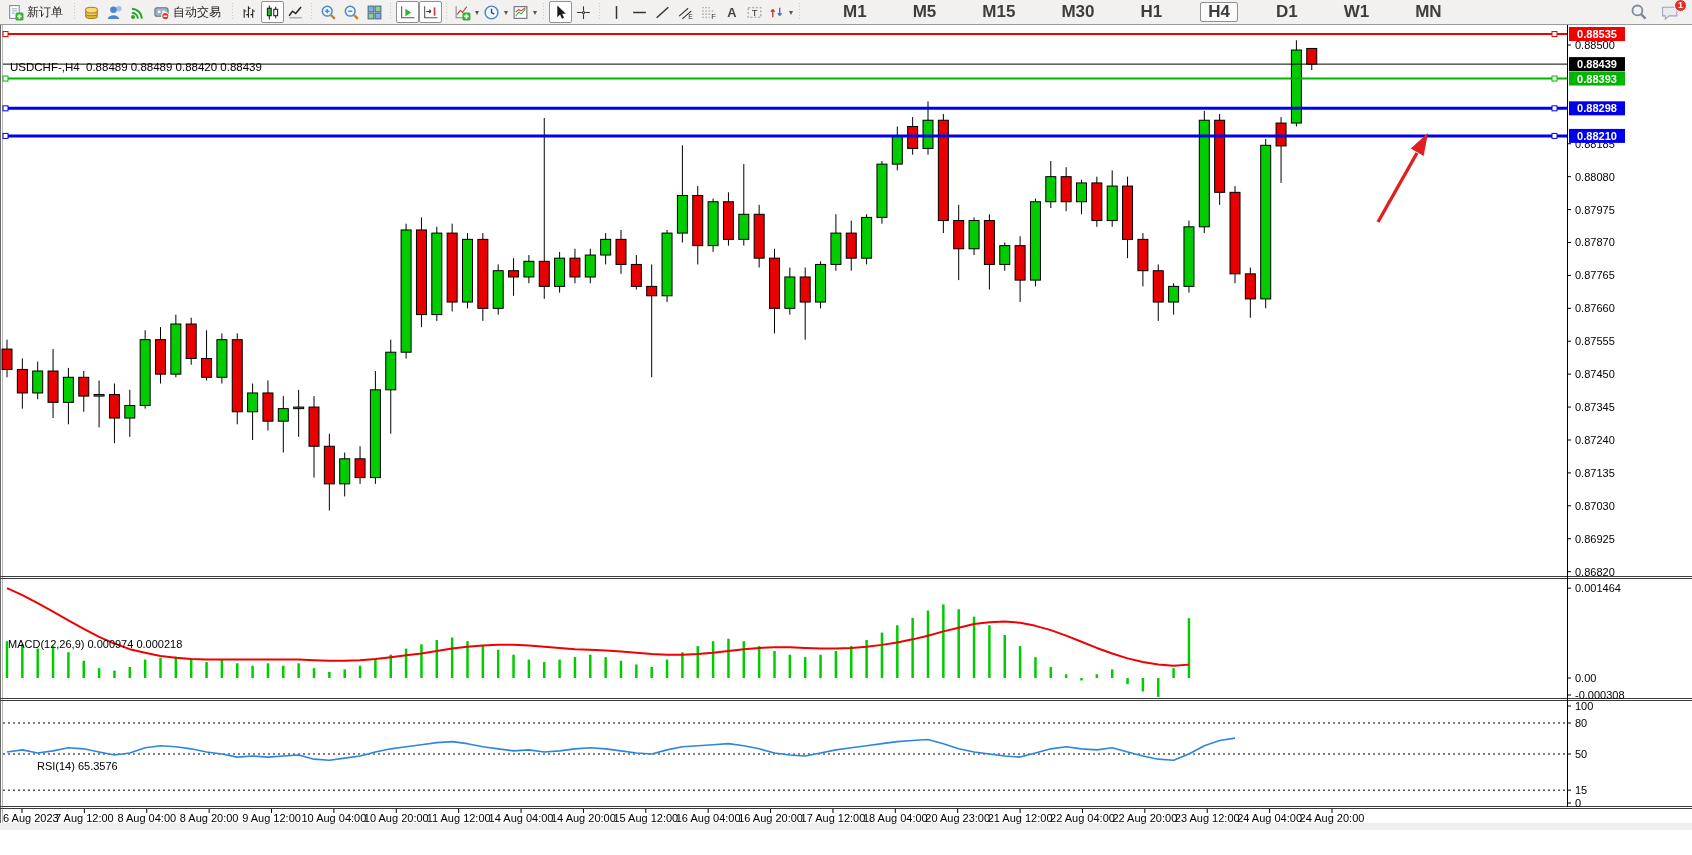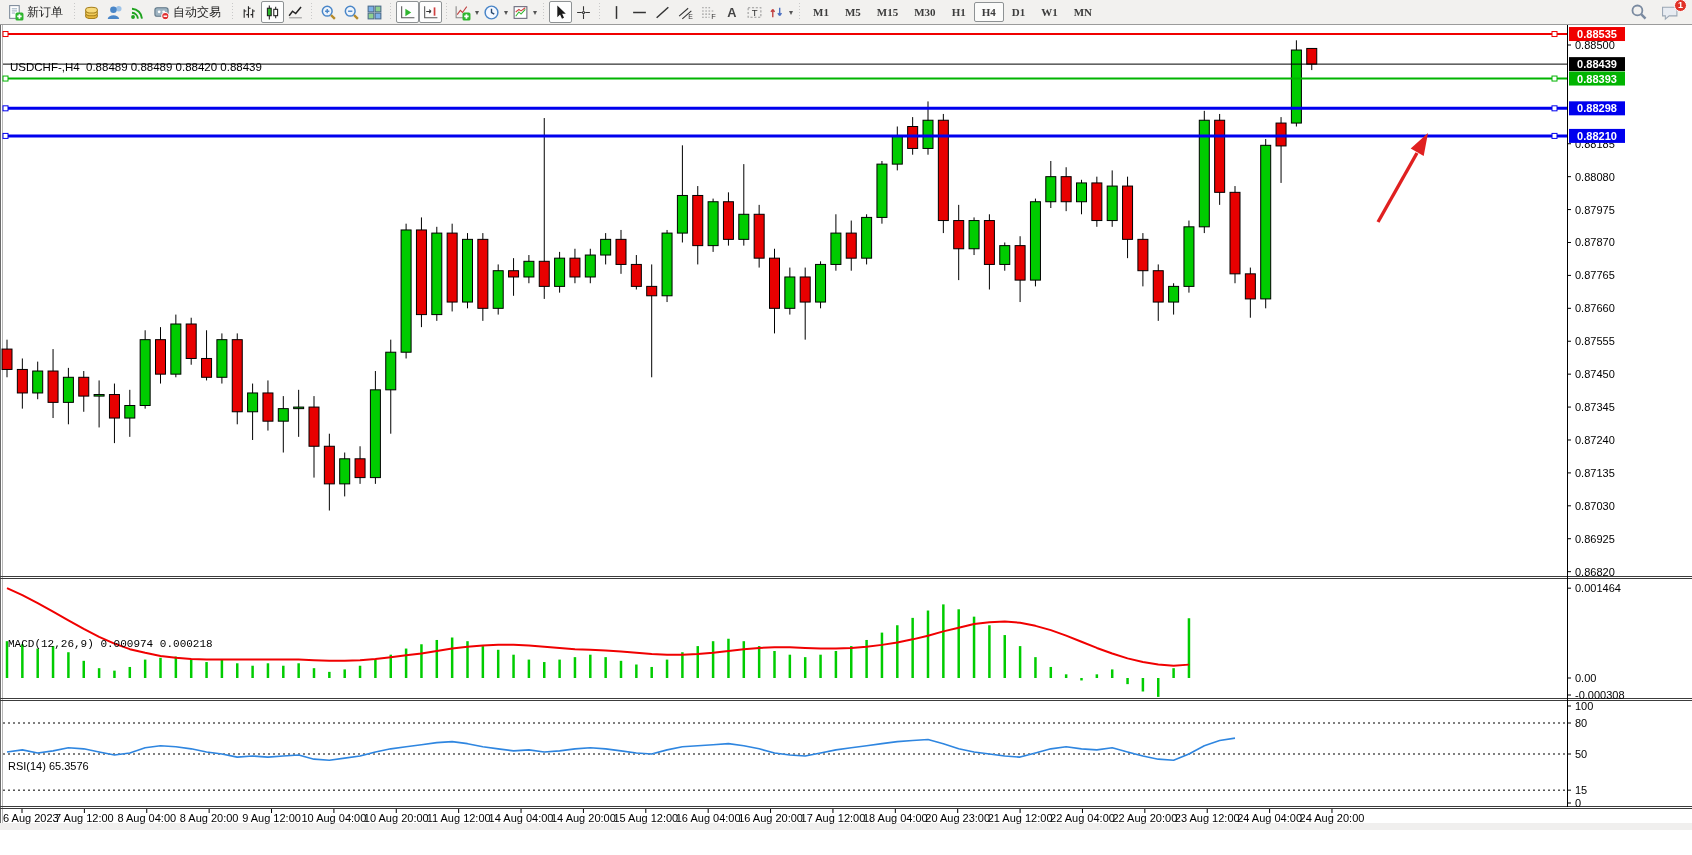--- a/index.html
+++ b/index.html
@@ -23,36 +23,37 @@
     height:22px;min-width:23px;display:inline-flex;align-items:center;justify-content:center;
     border:1px solid transparent;border-radius:2px;background:transparent;padding:0 1px;
     font-family:inherit;cursor:default;gap:3px;box-sizing:border-box;
   }
   .tb.labeled{padding:0 6px 0 3px;}
   .tb.pressed{background:#fdfdfd;border-color:#8e9294;}
   .tb .lbl{font-size:12px;color:#1d1d1d;white-space:nowrap;}
   .tb .dd{font-size:8px;color:#555;margin-left:1px;}
   .tf{
     height:20px;padding:0 7px;display:inline-flex;align-items:center;border:1px solid transparent;
-    font-size:11px;font-weight:700;color:#3d3d3d;background:transparent;border-radius:2px;
-    font-family:Liberation Serif, serif;
+    font-size:17px;font-weight:700;color:#3d3d3d;background:transparent;border-radius:2px;
+    font-family:Liberation Sans, sans-serif;
+    margin-left:30px;
   }
   .tf.active{background:#fbfbfa;border-color:#8e9294;text-align:right;}
   .toolbar-right{margin-left:auto;display:flex;align-items:center;gap:12px;padding-right:12px;}
   .iconbtn{position:relative;border:none;background:transparent;padding:0;display:flex;}
   .badge{
     position:absolute;top:-5px;right:-7px;min-width:13px;height:13px;border-radius:8px;
     background:#e03228;color:#fff;font-size:9px;font-weight:700;display:flex;align-items:center;
     justify-content:center;padding:0 2px;border:1px solid #fff;box-sizing:border-box;
   }
   
   .overlay{position:absolute;z-index:3;color:#000;white-space:pre;pointer-events:none;margin-top:31px;}
   #chart-title{left:10px;top:30px;font-size:11.5px;}
-  #macd-label{left:8px;top:607px;font-size:11px;font-family:Liberation Mono, monospace;}
-  #rsi-label{left:8px;top:729px;font-size:11px;}
+  #macd-label{left:8px;top:607px;font-size:11px;}
+  #rsi-label{left:0;top:729px;font-size:11px;padding-left:37px;}
   #plot{position:absolute;left:0;top:0;z-index:1;}
   svg text{font-family:"Liberation Sans","DejaVu Sans",sans-serif;}
 </style>
 </head>
 <body>
 
 <div class="toolbar" id="toolbar">
     <button class="tb labeled">
       <span style="display: flex;">
         <svg width="17" height="17" viewBox="0 0 16 16">

